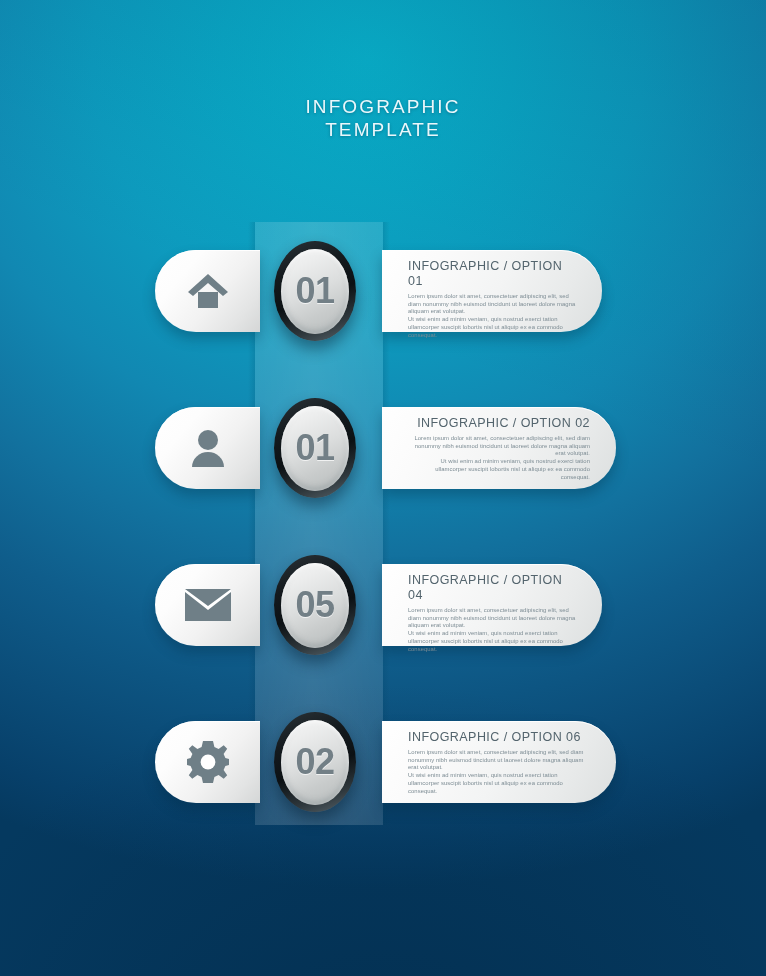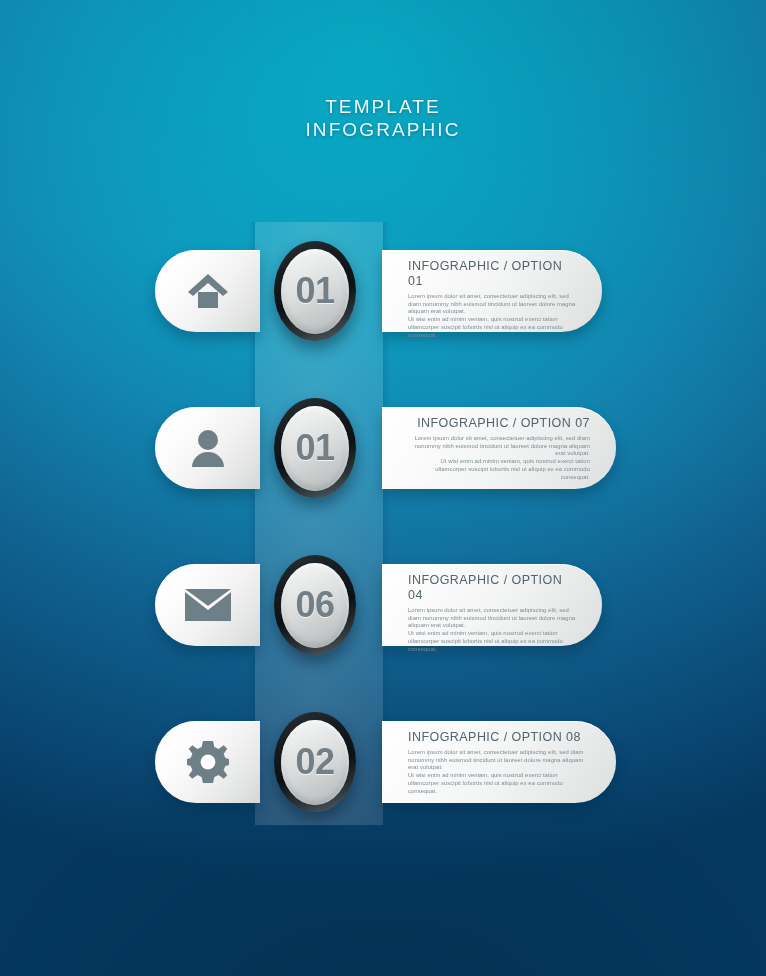--- a/index.html
+++ b/index.html
@@ -158,22 +158,22 @@
     line-height:1;
     text-shadow:0 1px 0 rgba(255,255,255,.7);
   }
 </style>
 </head>
 <body>
 
 <div id="stage">
 
   <div class="title-block">
+    <span class="title-line">INFOGRAPHIC</span>
     <span class="title-line">TEMPLATE</span>
-    <span class="title-line">INFOGRAPHIC</span>
   </div>
 
   <div class="band"></div>
 
   <div class="row row-1">
     <div class="icon-pill">
       <span class="glyph">
         <svg width="42" height="38" viewBox="0 0 42 38" aria-hidden="true">
           <path d="M21 2 L41 20 L36 24 L21 11 L6 24 L1 20 Z"></path>
           <rect x="11" y="20" width="20" height="16"></rect>
@@ -195,21 +195,21 @@
   <div class="row row-2">
     <div class="icon-pill">
       <span class="glyph">
         <svg width="36" height="38" viewBox="0 0 36 38" aria-hidden="true">
           <circle cx="18" cy="11" r="10"></circle>
           <path d="M2 38 a16 15 0 0 1 32 0 Z"></path>
         </svg>
       </span>
     </div>
     <div class="text-panel panel-wide-2 align-right">
-      <span class="panel-title">INFOGRAPHIC / OPTION 07</span>
+      <span class="panel-title">INFOGRAPHIC / OPTION 02</span>
       <span class="panel-body">Lorem ipsum dolor sit amet, consectetuer adipiscing elit, sed diam nonummy nibh euismod tincidunt ut laoreet dolore magna aliquam erat volutpat.
 Ut wisi enim ad minim veniam, quis nostrud exerci tation ullamcorper suscipit lobortis nisl ut aliquip ex ea commodo consequat.</span>
     </div>
     <div class="num-circle">
       <div class="inner">
         <span class="num">01</span>
       </div>
     </div>
   </div>
 
@@ -222,36 +222,36 @@
         </svg>
       </span>
     </div>
     <div class="text-panel panel-wide align-left">
       <span class="panel-title">INFOGRAPHIC / OPTION 04</span>
       <span class="panel-body">Lorem ipsum dolor sit amet, consectetuer adipiscing elit, sed diam nonummy nibh euismod tincidunt ut laoreet dolore magna aliquam erat volutpat.
 Ut wisi enim ad minim veniam, quis nostrud exerci tation ullamcorper suscipit lobortis nisl ut aliquip ex ea commodo consequat.</span>
     </div>
     <div class="num-circle">
       <div class="inner">
-        <span class="num">06</span>
+        <span class="num">05</span>
       </div>
     </div>
   </div>
 
   <div class="row row-4">
     <div class="icon-pill">
       <span class="glyph">
         <svg width="42" height="42" viewBox="0 0 42 42" aria-hidden="true">
           <path d="M21 0 l5 0 1.4 6.1 4.2 1.8 5.1-3.6 3.5 3.5-3.6 5.1 1.8 4.2 6.1 1.4 0 5-6.1 1.4-1.8 4.2 3.6 5.1-3.5 3.5-5.1-3.6-4.2 1.8-1.4 6.1-5 0-5-0-1.4-6.1-4.2-1.8-5.1 3.6-3.5-3.5 3.6-5.1-1.8-4.2-6.1-1.4 0-5 6.1-1.4 1.8-4.2-3.6-5.1 3.5-3.5 5.1 3.6 4.2-1.8 1.4-6.1z"></path>
           <circle cx="21" cy="21" r="7.4" fill="#ffffff"></circle>
         </svg>
       </span>
     </div>
     <div class="text-panel panel-wide-2 align-left">
-      <span class="panel-title">INFOGRAPHIC / OPTION 08</span>
+      <span class="panel-title">INFOGRAPHIC / OPTION 06</span>
       <span class="panel-body">Lorem ipsum dolor sit amet, consectetuer adipiscing elit, sed diam nonummy nibh euismod tincidunt ut laoreet dolore magna aliquam erat volutpat.
 Ut wisi enim ad minim veniam, quis nostrud exerci tation ullamcorper suscipit lobortis nisl ut aliquip ex ea commodo consequat.</span>
     </div>
     <div class="num-circle">
       <div class="inner">
         <span class="num">02</span>
       </div>
     </div>
   </div>
 

